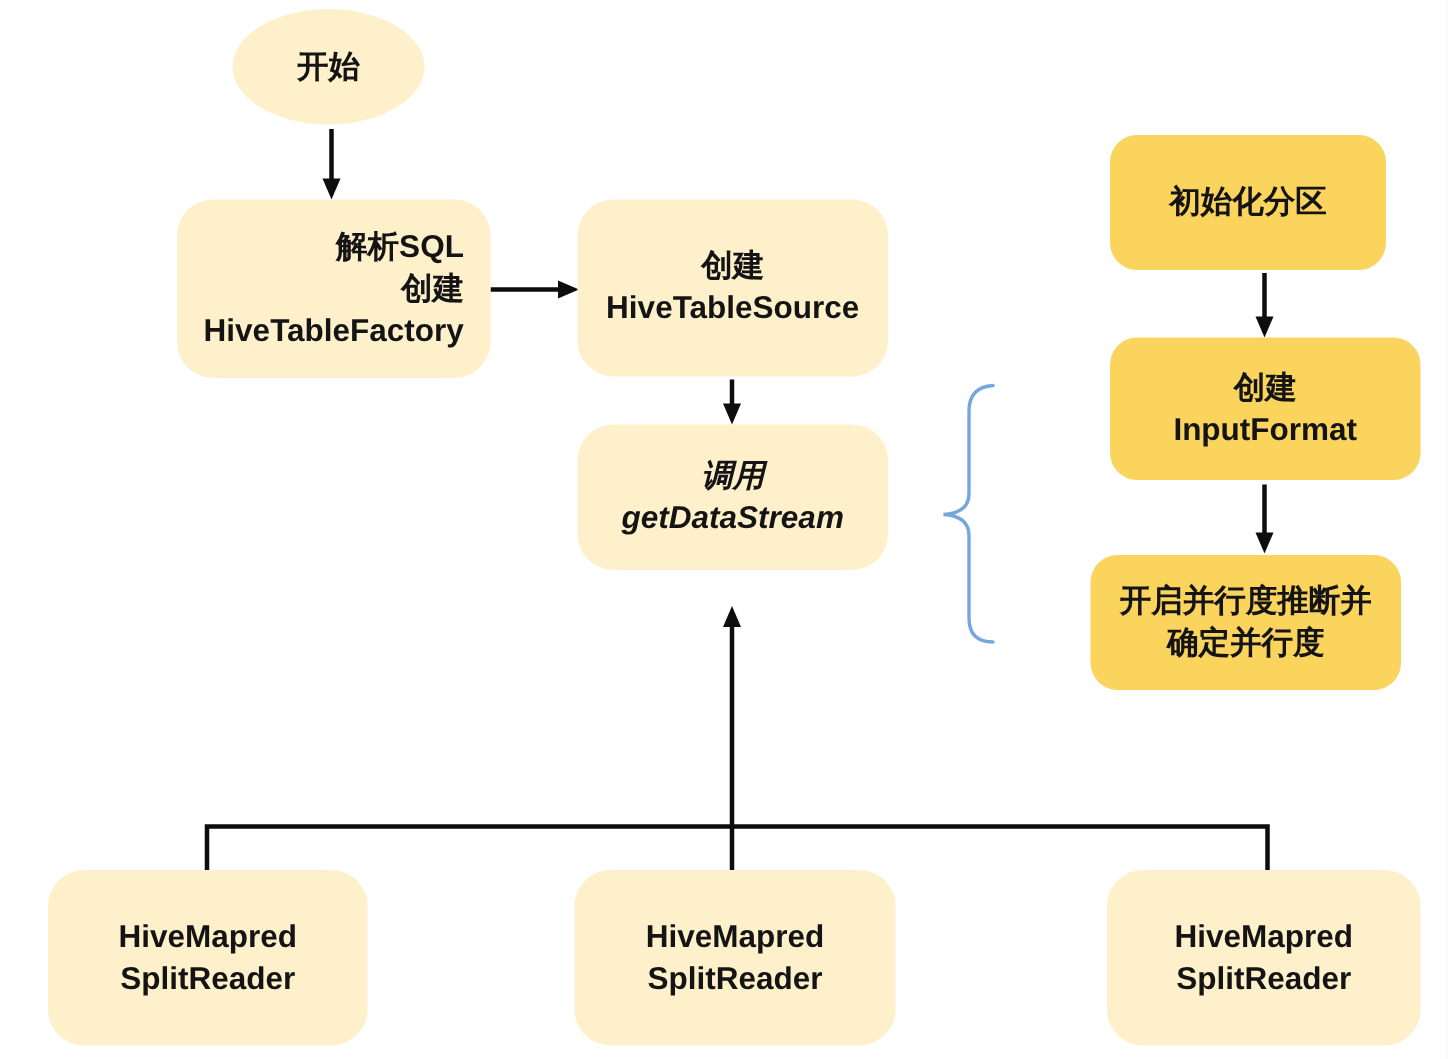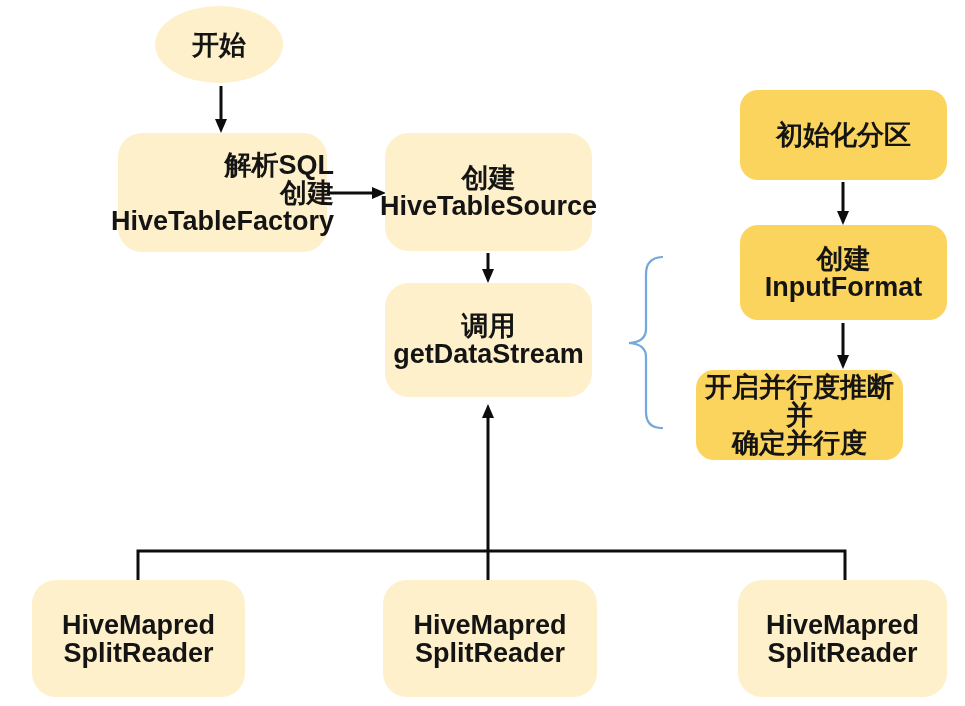--- a/index.html
+++ b/index.html
@@ -28,21 +28,21 @@
     width:965px;height:706px;
   }
   .node{
     position:absolute;
     display:flex;
     align-items:center;
     justify-content:center;
     text-align:center;
     white-space:pre-line;
     font-weight:bold;
-    font-size:27px;
+    font-size:21px;
     line-height:28px;
     color:var(--text);
     box-sizing:border-box;
     padding:4px 8px;
   }
   .node.light{
     background:var(--light-box);
     border-radius:24px;
   }
   .node.dark{
@@ -115,29 +115,29 @@
 
   <div class="node ellipse" style="left:155px;top:6px;width:128px;height:77px;">开始</div>
 
   <div class="node light" style="left:118px;top:133px;width:209px;height:119px;text-align:right;">解析SQL
 创建
 HiveTableFactory</div>
 
   <div class="node light" style="left:385px;top:133px;width:207px;height:118px;">创建
 HiveTableSource</div>
 
-  <div class="node light" style="left:385px;top:283px;width:207px;height:114px;">调用
+  <div class="node light" style="left:385px;top:283px;width:207px;height:97px;font-style:italic;">调用
 getDataStream</div>
 
-  <div class="node dark" style="left:740px;top:90px;width:207px;height:90px;">初始化分区</div>
+  <div class="node dark" style="left:740px;top:90px;width:184px;height:90px;">初始化分区</div>
 
   <div class="node dark" style="left:740px;top:225px;width:207px;height:95px;">创建
 InputFormat</div>
 
-  <div class="node dark" style="left:696px;top:370px;width:207px;height:90px;">开启并行度推断并
+  <div class="node dark" style="left:727px;top:370px;width:207px;height:90px;">开启并行度推断并
 确定并行度</div>
 
   <div class="node light" style="left:32px;top:580px;width:213px;height:117px;">HiveMapred
 SplitReader</div>
 
   <div class="node light" style="left:383px;top:580px;width:214px;height:117px;">HiveMapred
 SplitReader</div>
 
   <div class="node light" style="left:738px;top:580px;width:209px;height:117px;">HiveMapred
 SplitReader</div>

